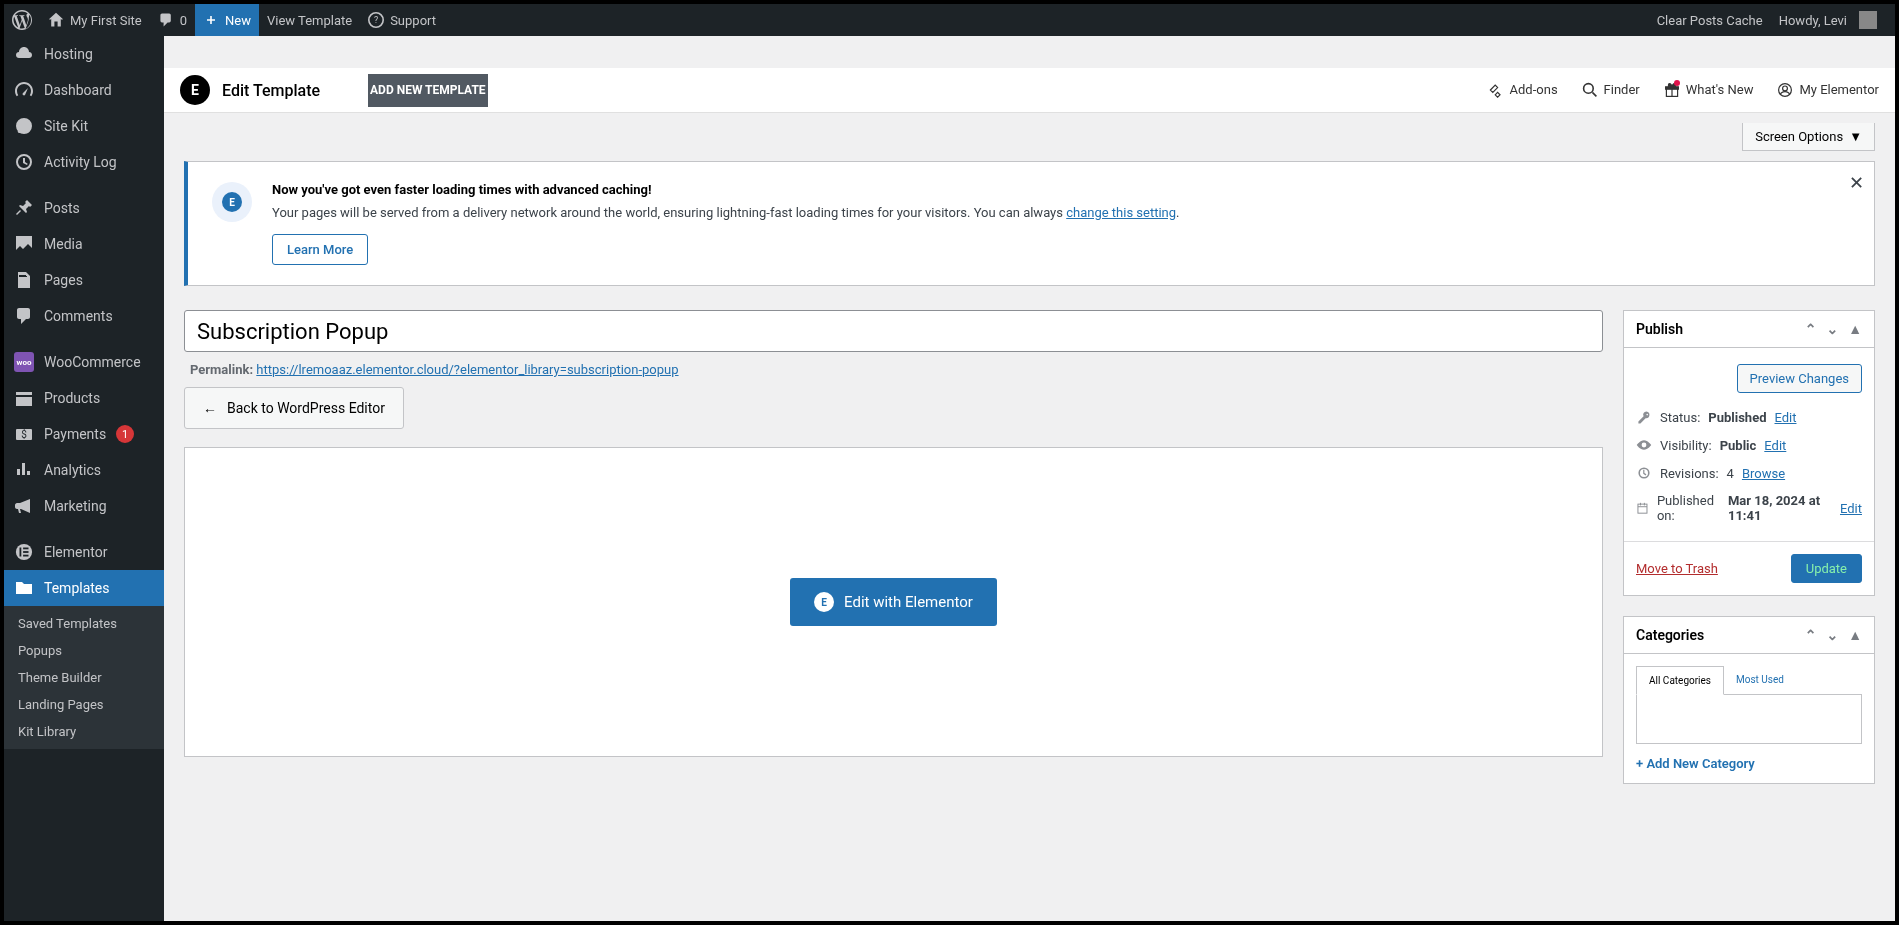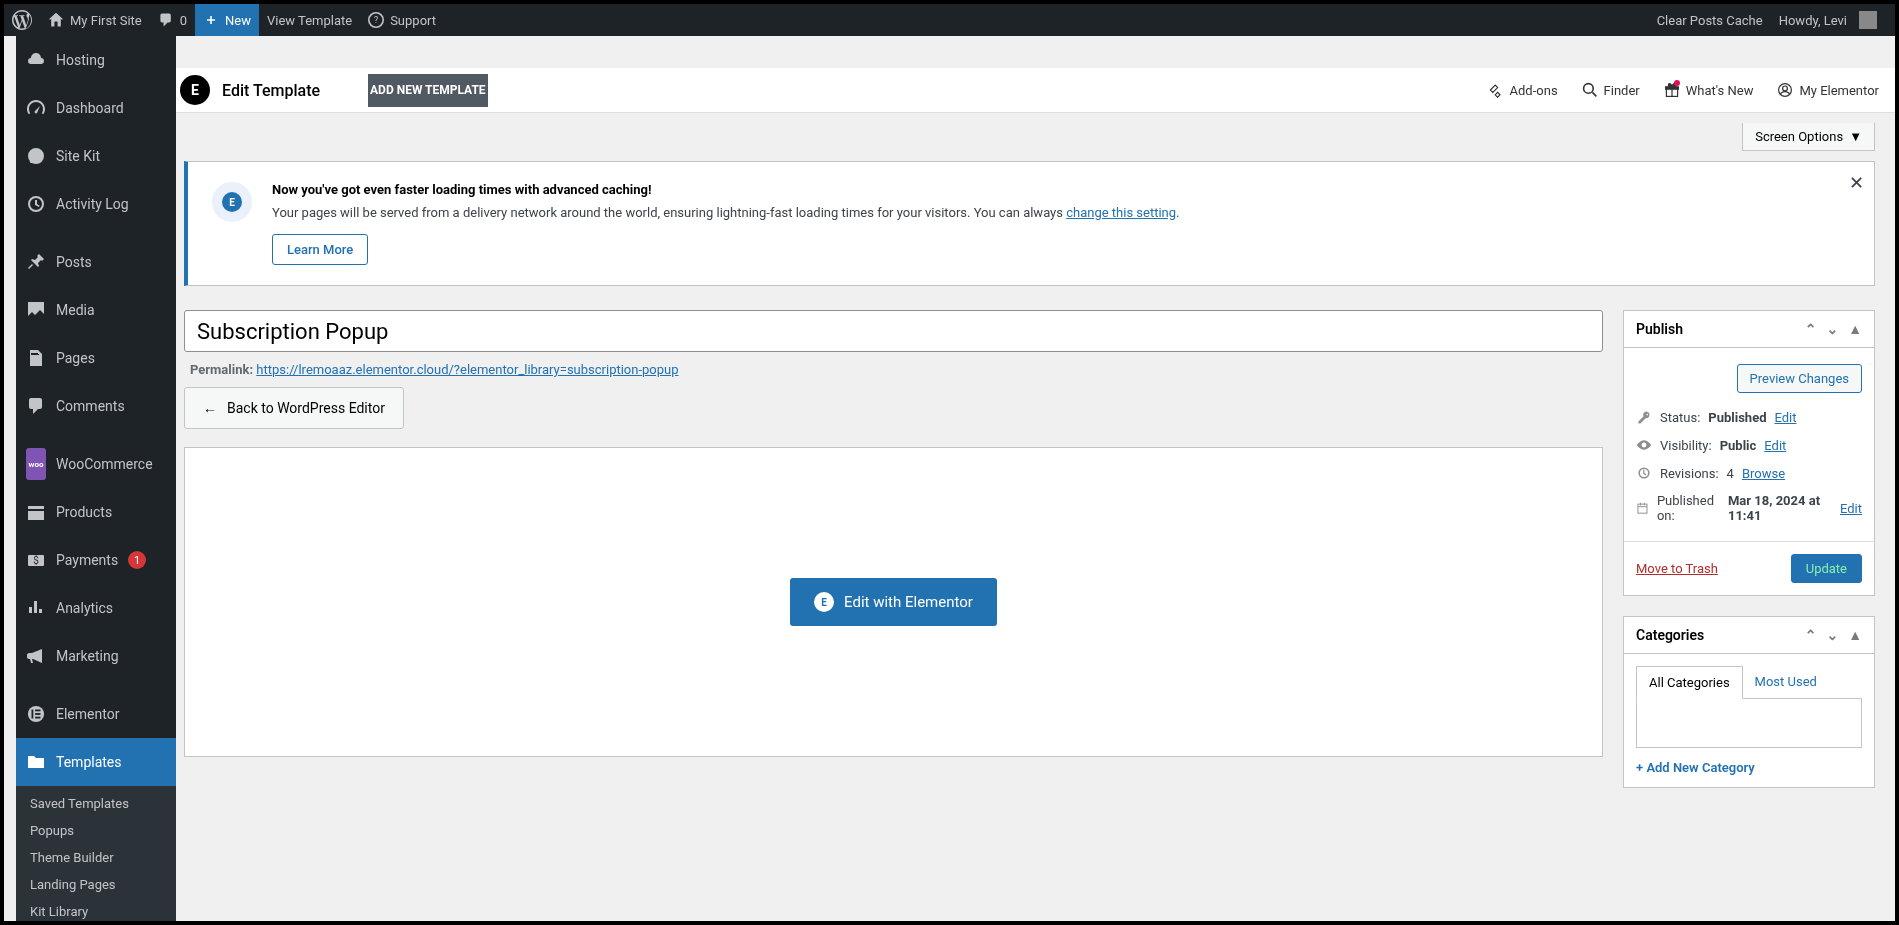--- a/index.html
+++ b/index.html
@@ -8,38 +8,38 @@
 
 
 .admin-bar { background: #1d2327; color: #c3c4c7; height: 32px; display: flex; align-items: center; font-size: 13px; }
 .admin-bar-left { display: flex; align-items: center; height: 100%; }
 .admin-bar-right { margin-left: auto; display: flex; align-items: center; height: 100%; padding-right: 10px; }
 .ab-item { display: flex; align-items: center; height: 32px; padding: 0 8px; color: #c3c4c7; cursor: pointer; gap: 6px; }
 .ab-item.highlight { background: #2271b1; color: #fff; }
 .ab-avatar { width: 18px; height: 18px; background: #888; margin-left: 6px; }
 
 
-.sidebar { position: absolute; left: 12px; top: 32px; width: 160px; background: #1d2327; color: #c3c4c7; height: calc(100% - 32px); font-size: 14px; }
+.sidebar { position: absolute; left: 0; top: 32px; width: 160px; background: #1d2327; color: #c3c4c7; height: calc(100% - 32px); font-size: 14px; }
 .menu-item { display: flex; align-items: center; gap: 10px; padding: 8px 10px; cursor: pointer; color: #c3c4c7; position: relative; }
 .menu-item.current { background: #2271b1; color: #fff; }
 .menu-item.current::after { content: ''; position: absolute; right: -8px; top: 50%; transform: translateY(-50%); border: 8px solid transparent; border-right-color: #f0f0f1; }
 .menu-sep { height: 10px; }
 .submenu { background: #2c3338; padding: 4px 0; }
 .submenu-item { padding: 6px 14px; font-size: 13px; color: #c3c4c7; cursor: pointer; }
 .badge { background: #d63638; color: #fff; border-radius: 50%; width: 18px; height: 18px; display: inline-flex; align-items: center; justify-content: center; font-size: 11px; }
-.menu-icon { width: 20px; height: 32px; display: inline-flex; align-items: center; justify-content: center; flex-shrink: 0; }
+.menu-icon { width: 20px; height: 20px; display: inline-flex; align-items: center; justify-content: center; flex-shrink: 0; }
 
 
 .main { margin-left: 160px; padding-top: 32px; }
 .page-header { background: #fff; height: 45px; display: flex; align-items: center; padding: 0 16px; border-bottom: 1px solid #e0e0e0; gap: 12px; }
 .el-logo { width: 30px; height: 30px; border-radius: 50%; background: #000; color: #fff; display: flex; align-items: center; justify-content: center; font-weight: bold; font-size: 14px; }
 .page-title { font-size: 16px; font-weight: 500; }
 .btn-add-template { background: #515962; color: #fff; border: none; padding: 0 2px; height: 33px; font-size: 12px; font-weight: bold; cursor: pointer; margin-left: 36px; }
 .header-right { margin-left: auto; display: flex; gap: 24px; align-items: center; font-size: 13px; color: #333; }
-.header-link { display: flex; align-items: center; gap: 6px; cursor: pointer; position: relative; }
+.header-link { display: flex; align-items: flex-start; gap: 6px; cursor: pointer; position: relative; }
 .dot-badge { width: 6px; height: 6px; background: #e0144c; border-radius: 50%; position: absolute; top: -2px; left: 10px; }
 
 .content-body { padding: 0 20px 20px 20px; }
 .screen-options { display: flex; justify-content: flex-end; padding: 10px 0; }
 .screen-options-btn { background: #f6f7f7; border: 1px solid #c3c4c7; border-top: none; padding: 6px 12px; font-size: 13px; cursor: pointer; display: flex; align-items: center; gap: 6px; }
 
 .notice { background: #fff; border: 1px solid #c3c4c7; border-left: 4px solid #2271b1; display: flex; padding: 20px 24px; gap: 20px; position: relative; margin-bottom: 24px; }
 .notice-icon-wrap { width: 40px; height: 40px; border-radius: 50%; background: #eaf1fb; display: flex; align-items: center; justify-content: center; flex-shrink: 0; }
 .notice-icon-inner { width: 20px; height: 20px; border-radius: 50%; background: #2271b1; color: #fff; display: flex; align-items: center; justify-content: center; font-size: 10px; font-weight: bold; }
 .notice h3 { font-size: 13px; margin-bottom: 8px; }
@@ -68,21 +68,21 @@
 .metabox-body { padding: 12px; font-size: 13px; }
 .meta-row { padding: 6px 0; display: flex; align-items: center; gap: 8px; color: #3c434a; }
 .meta-row a { color: #2271b1; text-decoration: underline; }
 .metabox-footer { border-top: 1px solid #dcdcde; padding: 12px; display: flex; align-items: center; justify-content: space-between; }
 .link-trash { color: #b32d2e; text-decoration: underline; font-size: 13px; cursor: pointer; }
 .btn-primary { background: #2271b1; color: #86efac; border: 1px solid #2271b1; padding: 6px 14px; font-size: 13px; border-radius: 3px; cursor: pointer; }
 .btn-secondary { background: #f6f7f7; border: 1px solid #2271b1; color: #2271b1; padding: 6px 12px; font-size: 13px; border-radius: 3px; cursor: pointer; }
 .preview-row { display: flex; justify-content: flex-end; padding: 4px 0 10px 0; }
 
 .cat-tabs { display: flex; gap: 0; margin-bottom: -1px; }
-.cat-tab { padding: 8px 12px; font-size: 13px; cursor: pointer; }
+.cat-tab { padding: 8px 12px; font-size: 10px; cursor: pointer; }
 .cat-tab.active { border: 1px solid #c3c4c7; border-bottom: 1px solid #fff; background: #fff; }
 .cat-tab.inactive { color: #2271b1; }
 .cat-box { border: 1px solid #c3c4c7; height: 50px; }
 .add-cat { color: #2271b1; font-size: 13px; font-weight: 600; cursor: pointer; padding-top: 12px; display: inline-block; }
 
 svg { fill: currentColor; }
 </style>
 </head>
 <body>
 

